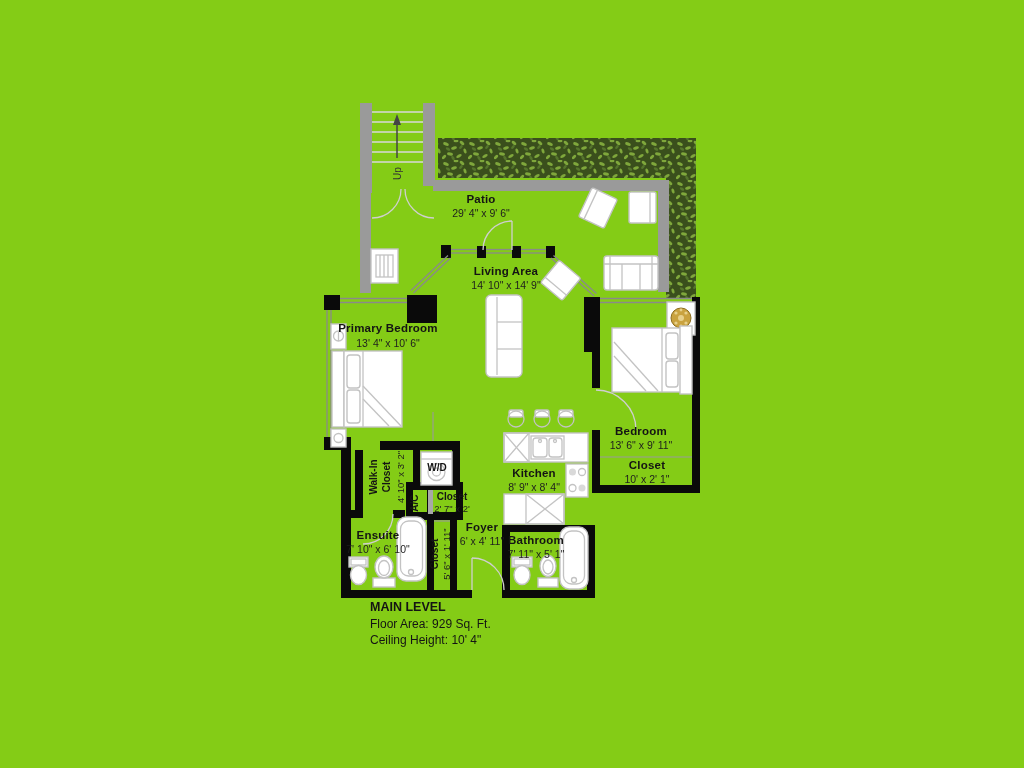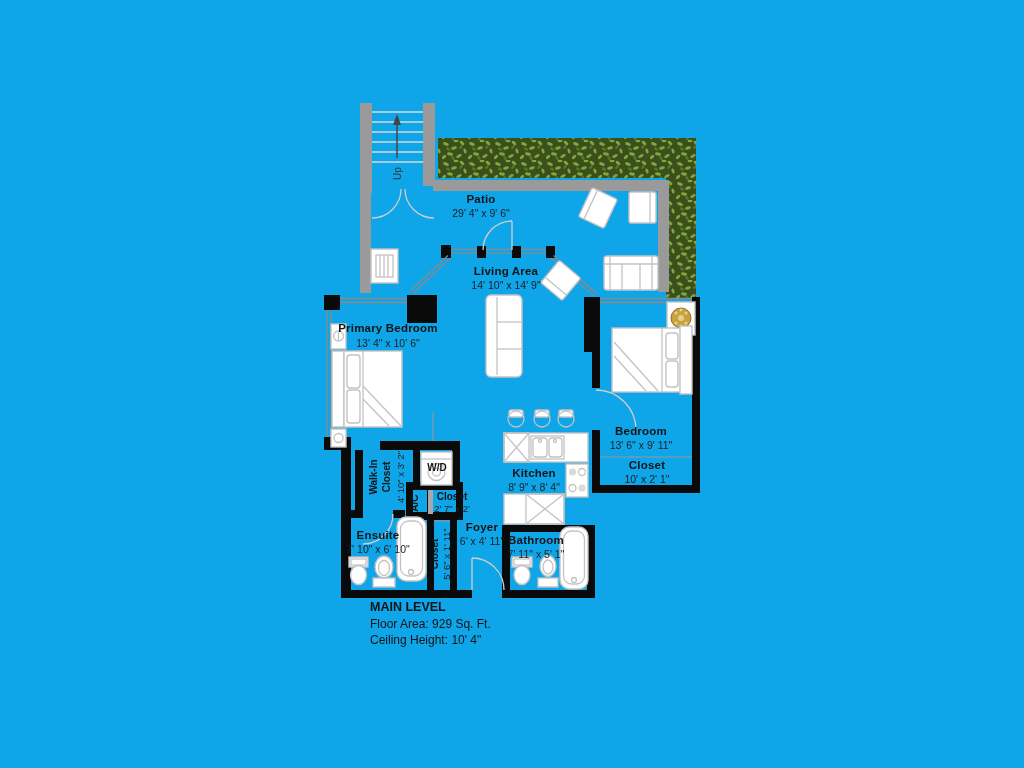--- a/index.html
+++ b/index.html
@@ -1,16 +1,16 @@
 <!DOCTYPE html>
 <html><head>
 <meta charset="utf-8">
 <style>
   html,body{margin:0;padding:0;background:#fff;}
-  .page{position:relative;width:1024px;height:768px;background:#0ea5e9;overflow:hidden;}
+  .page{position:relative;width:1024px;height:768px;background:#84cc16;overflow:hidden;}
   svg{position:absolute;left:0;top:0;}
   text{font-family:"Liberation Sans",sans-serif;fill:#141414;}
   .room-name{font-size:11.5px;font-weight:bold;letter-spacing:.2px;}
   .room-dims{font-size:10.5px;fill:#1e1e1e;}
   .room-name-sm{font-size:10px;font-weight:bold;}
   .room-dims-sm{font-size:9.5px;fill:#1e1e1e;}
   .footer-title{font-size:12.5px;font-weight:bold;}
   .footer-line{font-size:12px;}
   .up-label{font-size:10px;fill:#333;}
   .wall{fill:#0a0a0a;}

